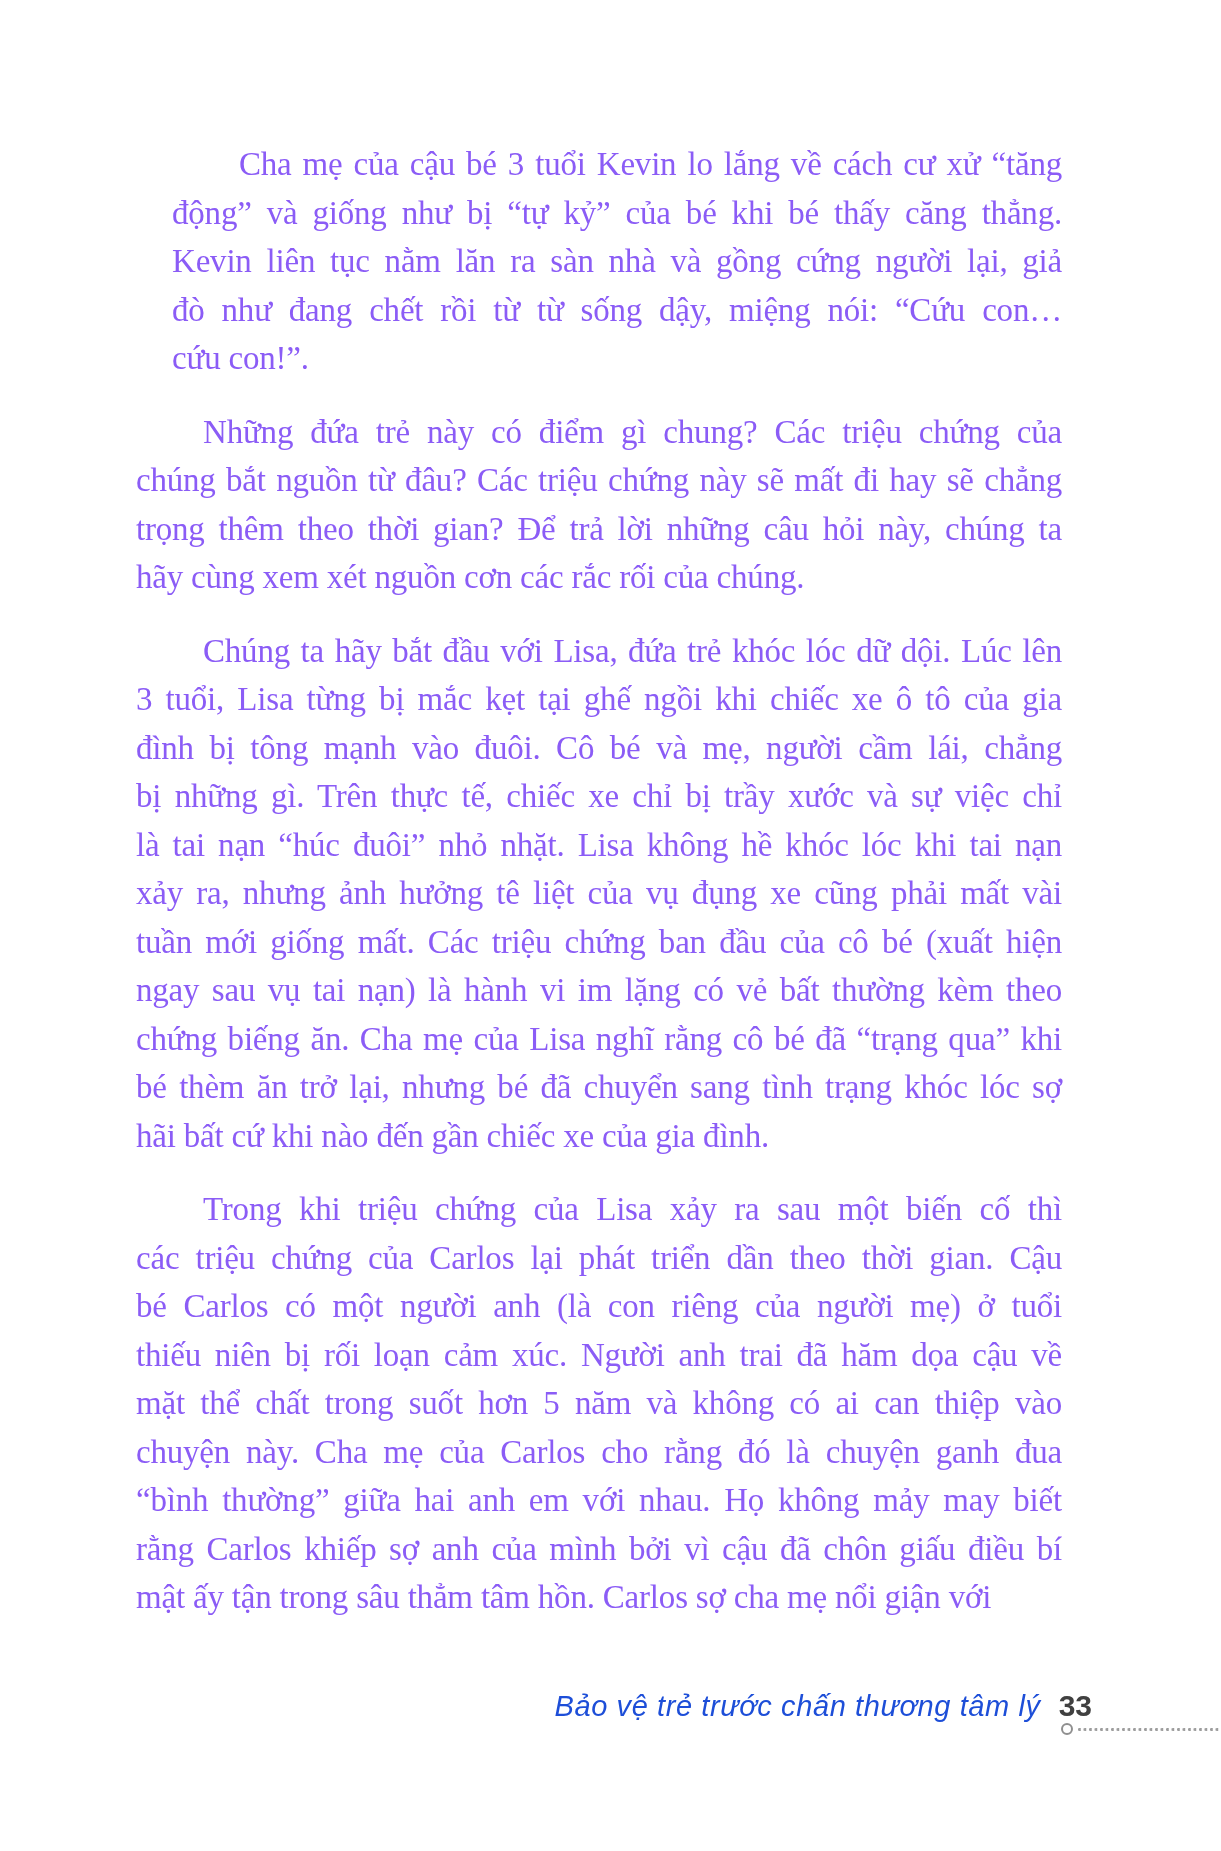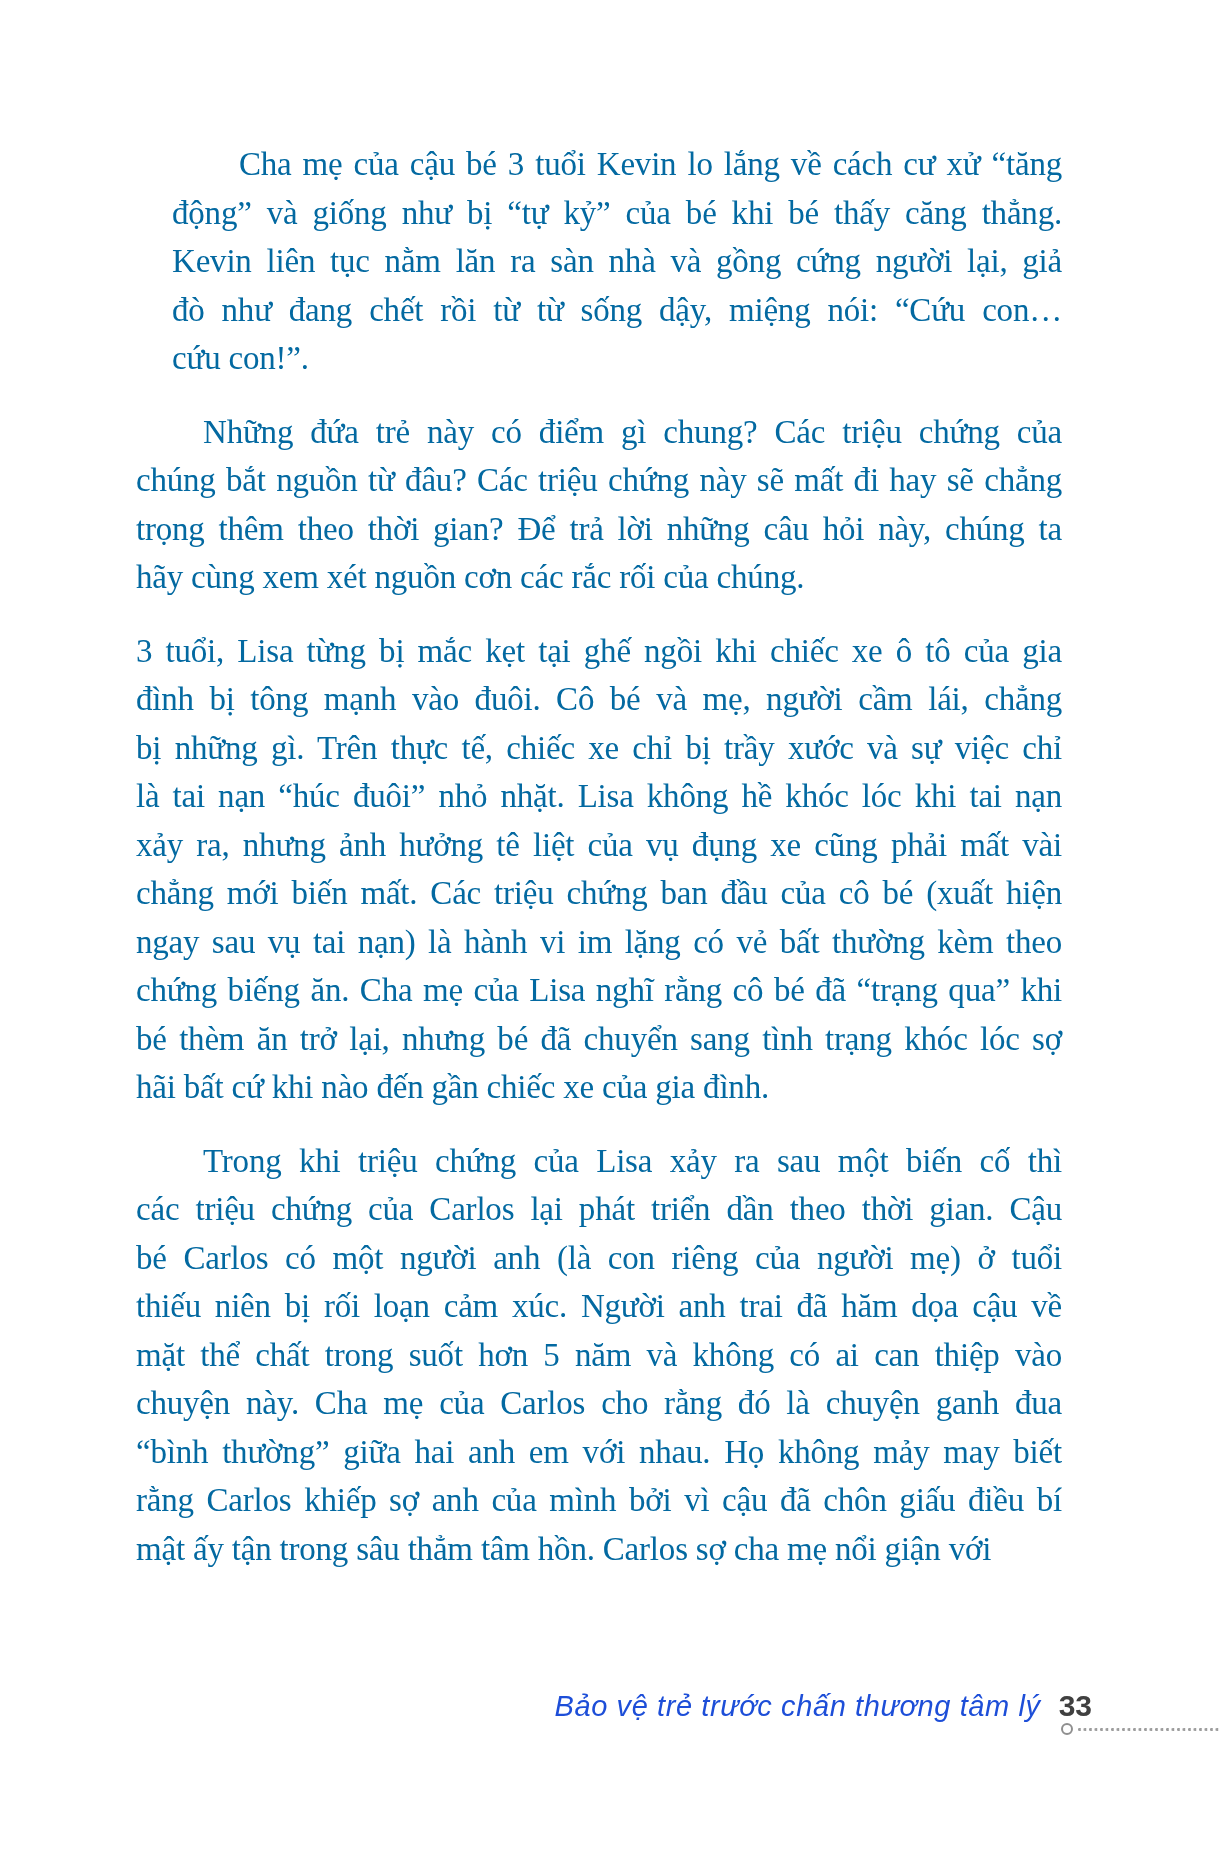--- a/index.html
+++ b/index.html
@@ -12,21 +12,21 @@
     position: relative;
     width: 1221px; height: 1851px;
     background: #ffffff;
     overflow: hidden;
   }
   
   .text-block {
     position: absolute;
     left: 136px; top: 140px;
     width: 926px;
-    color: #0369a1;
+    color: #8b5cf6;
     font-size: 33px;
     line-height: 48.5px;
     letter-spacing: -0.2px;
   }
   .para { margin: 0 0 25px 0; }
   .para:last-child { margin-bottom: 16px; }
   .para.quote { margin-left: 36px; }
   .line {
     text-align: justify;
     text-align-last: justify;
@@ -94,26 +94,27 @@
         <div class="line">đò như đang chết rồi từ từ sống dậy, miệng nói: “Cứu con…</div>
         <div class="line last">cứu con!”.</div>
       </div>
       <div class="para normal">
         <div class="line first">Những đứa trẻ này có điểm gì chung? Các triệu chứng của</div>
         <div class="line">chúng bắt nguồn từ đâu? Các triệu chứng này sẽ mất đi hay sẽ chẳng</div>
         <div class="line">trọng thêm theo thời gian? Để trả lời những câu hỏi này, chúng ta</div>
         <div class="line last">hãy cùng xem xét nguồn cơn các rắc rối của chúng.</div>
       </div>
       <div class="para normal">
+        <div class="line first">Chúng ta hãy bắt đầu với Lisa, đứa trẻ khóc lóc dữ dội. Lúc lên</div>
         <div class="line">3 tuổi, Lisa từng bị mắc kẹt tại ghế ngồi khi chiếc xe ô tô của gia</div>
         <div class="line">đình bị tông mạnh vào đuôi. Cô bé và mẹ, người cầm lái, chẳng</div>
         <div class="line">bị những gì. Trên thực tế, chiếc xe chỉ bị trầy xước và sự việc chỉ</div>
         <div class="line">là tai nạn “húc đuôi” nhỏ nhặt. Lisa không hề khóc lóc khi tai nạn</div>
         <div class="line">xảy ra, nhưng ảnh hưởng tê liệt của vụ đụng xe cũng phải mất vài</div>
-        <div class="line">chẳng mới biến mất. Các triệu chứng ban đầu của cô bé (xuất hiện</div>
+        <div class="line">tuần mới giống mất. Các triệu chứng ban đầu của cô bé (xuất hiện</div>
         <div class="line">ngay sau vụ tai nạn) là hành vi im lặng có vẻ bất thường kèm theo</div>
         <div class="line">chứng biếng ăn. Cha mẹ của Lisa nghĩ rằng cô bé đã “trạng qua” khi</div>
         <div class="line">bé thèm ăn trở lại, nhưng bé đã chuyển sang tình trạng khóc lóc sợ</div>
         <div class="line last">hãi bất cứ khi nào đến gần chiếc xe của gia đình.</div>
       </div>
       <div class="para normal">
         <div class="line first">Trong khi triệu chứng của Lisa xảy ra sau một biến cố thì</div>
         <div class="line">các triệu chứng của Carlos lại phát triển dần theo thời gian. Cậu</div>
         <div class="line">bé Carlos có một người anh (là con riêng của người mẹ) ở tuổi</div>
         <div class="line">thiếu niên bị rối loạn cảm xúc. Người anh trai đã hăm dọa cậu về</div>

